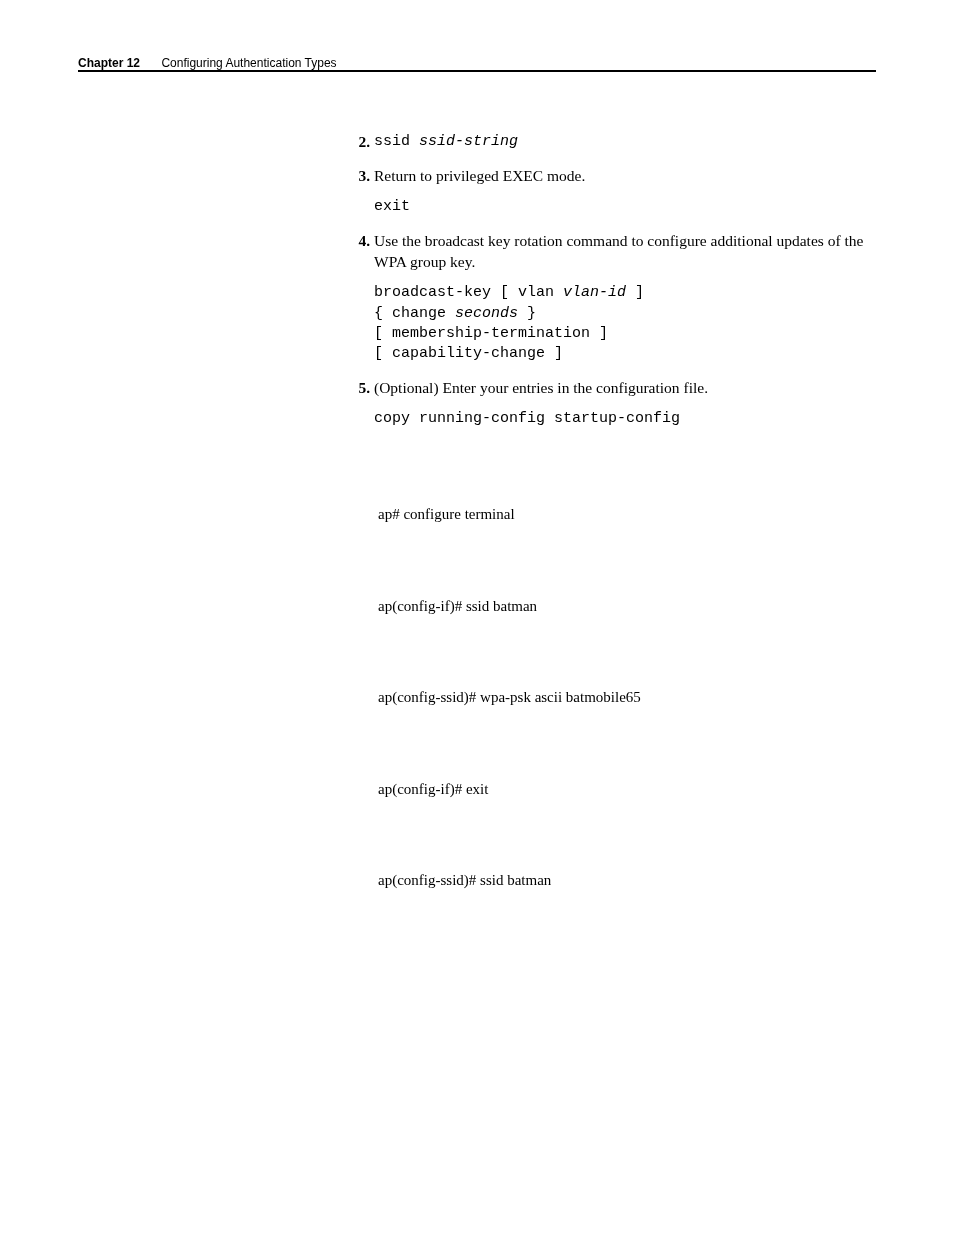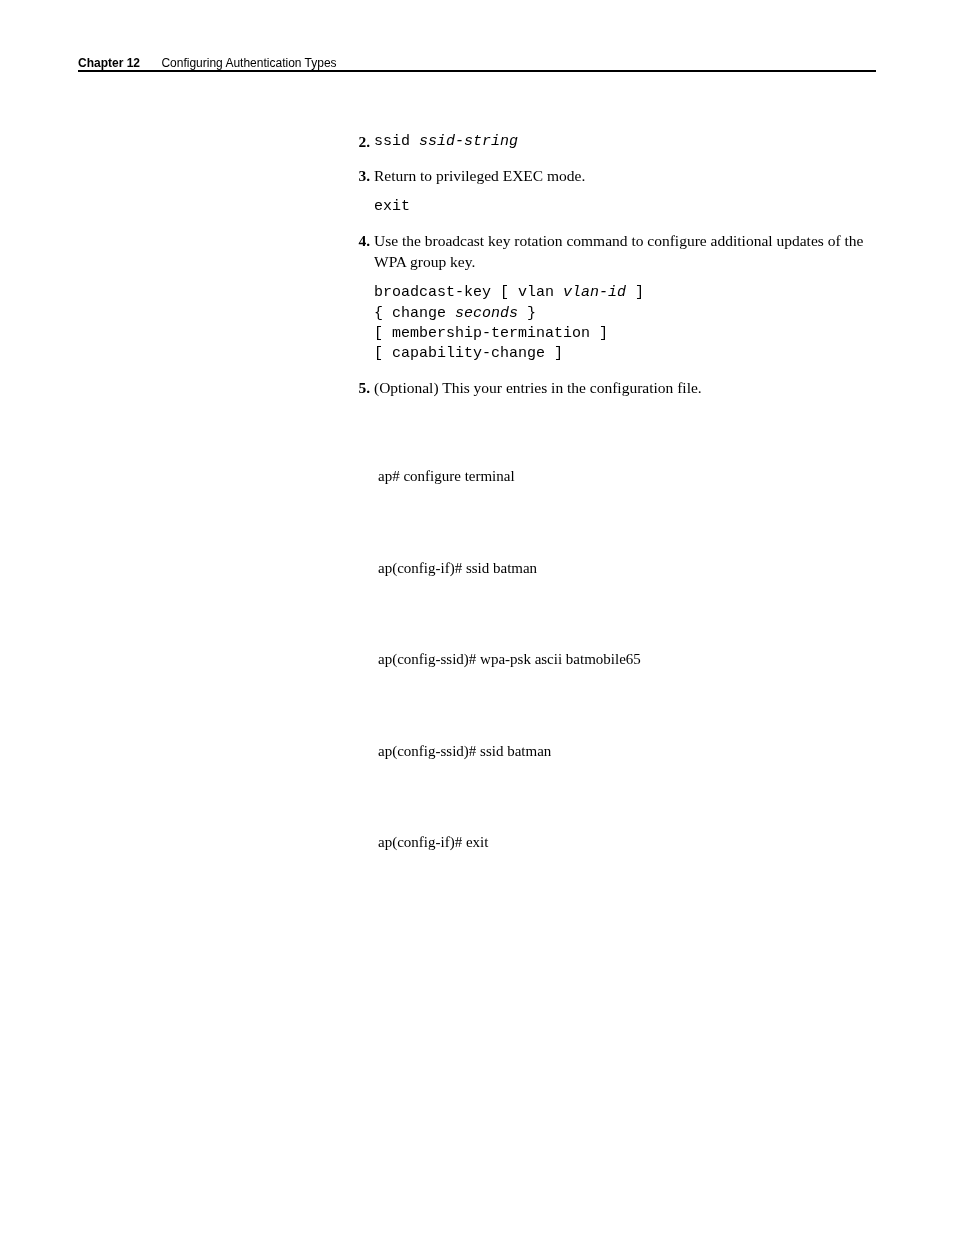--- a/index.html
+++ b/index.html
@@ -105,27 +105,28 @@
       <span class="ol-num">4</span>
       <div class="ol-body">Use the broadcast key rotation command to configure additional updates of the WPA group key.</div>
       <div class="code"><span>broadcast-key [ vlan </span><span class="italic">vlan-id</span><span> ]
 { change </span><span class="italic">seconds</span><span> }
 [ membership-termination ]
 [ capability-change ]</span></div>
     </div>
 
     <div class="ol-item">
       <span class="ol-num">5</span>
-      <div class="ol-body">(Optional) This your entries in the configuration file.</div>
+      <div class="ol-body">(Optional) Enter your entries in the configuration file.</div>
+      <div class="code"><span>copy running-config startup-config</span></div>
     </div>
 
 
     <div class="example-block">
       <span class="ex-line">ap# configure terminal</span>
       <span class="ex-line">ap(config-if)# ssid batman</span>
       <span class="ex-line">ap(config-ssid)# wpa-psk ascii batmobile65</span>
+      <span class="ex-line">ap(config-if)# exit</span>
       <span class="ex-line">ap(config-ssid)# ssid batman</span>
-      <span class="ex-line">ap(config-if)# exit</span>
     </div>
 
   </div>
 
 </div>
 
 </body></html>

